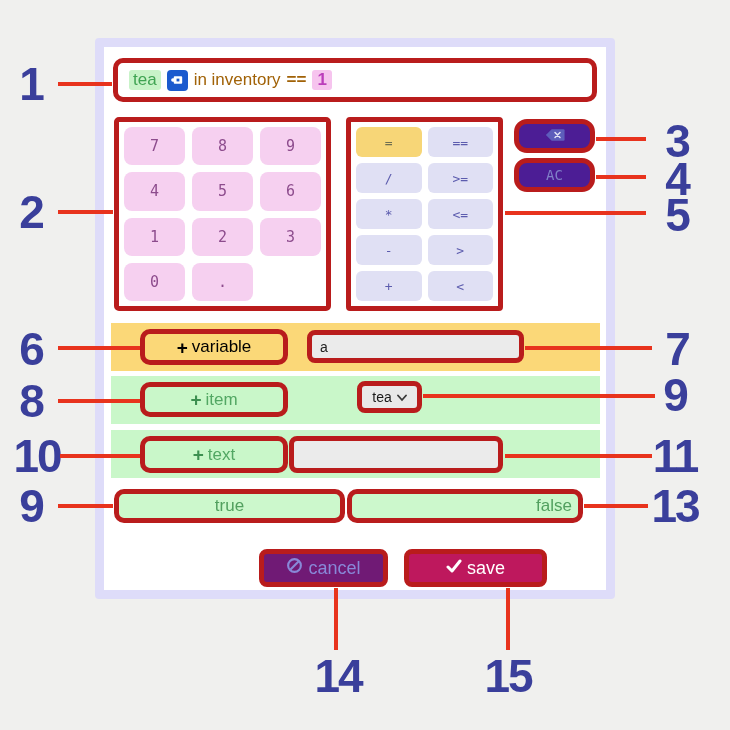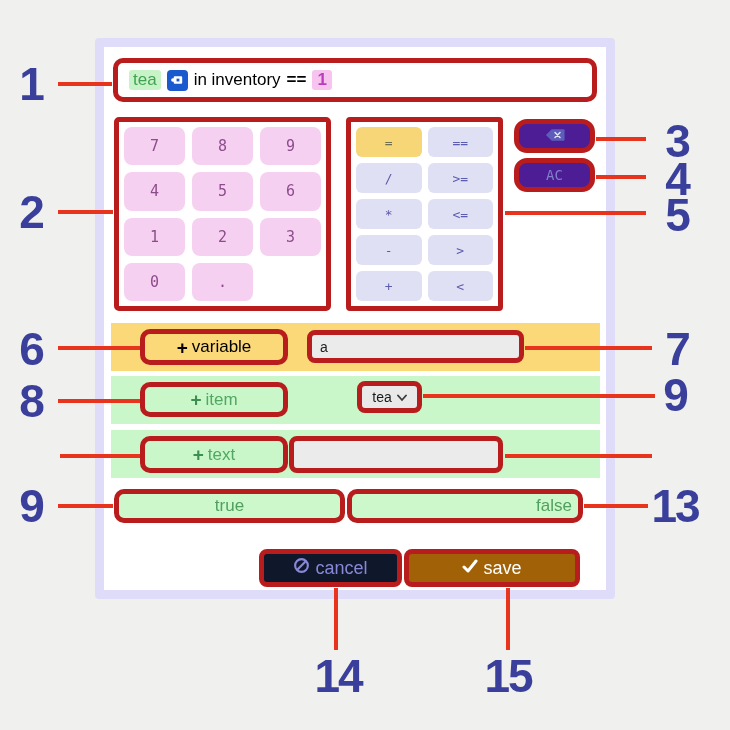--- a/index.html
+++ b/index.html
@@ -7,21 +7,21 @@
   .page{position:relative;width:730px;height:730px;background:#f0f0ee;overflow:hidden;}
 
   .dialog{position:absolute;left:95px;top:38px;width:520px;height:561px;
           background:#ffffff;border:9px solid #dedcf9;border-radius:4px;box-sizing:border-box;}
 
   .callout{border:5px solid #b91c1c;box-sizing:border-box;}
 
   
   .expr-bar{position:absolute;left:113px;top:58px;width:484px;height:44px;border-radius:10px;
             background:#fff;display:flex;align-items:center;gap:6px;padding-left:11px;}
-  .expr-bar .token{font-size:17px;color:#000000;}
+  .expr-bar .token{font-size:17px;color:#a16207;}
   .chip-item{background:#c8f3c8;color:#3fa352;padding:0 4px;border-radius:3px;font-size:17px;}
   .chip-num{background:#f6c4ee;color:#bb3dbb;padding:0 5px;border-radius:3px;font-size:17px;font-weight:bold;}
   .op-token{font-weight:600;}
   .item-icon-box{width:21px;height:21px;background:#1b5ace;border-radius:4px;display:flex;
                  align-items:center;justify-content:center;}
 
   
   .keypad{position:absolute;left:114px;top:117px;width:217px;height:194px;border-radius:5px;
           display:grid;grid-template-columns:repeat(3,1fr);gap:7px;padding:5px;background:#fff;}
   .key{background:#f6d0f0;border:none;border-radius:8px;color:#8d4c8d;
@@ -54,22 +54,22 @@
 
   .select-box{position:absolute;left:357px;top:381px;width:65px;height:32px;border-radius:8px;
               background:#e9e9e9;display:flex;align-items:center;justify-content:center;gap:5px;
               font-size:14px;color:#1a1a1a;cursor:pointer;}
 
   .bool-btn{position:absolute;top:489px;height:34px;border-radius:10px;background:#ccf8cc;
             display:flex;align-items:center;justify-content:center;font-size:17px;color:#52a05f;cursor:pointer;}
 
   .footer-btn{position:absolute;top:549px;height:38px;border-radius:8px;display:flex;
               align-items:center;justify-content:center;gap:5px;font-size:18px;cursor:pointer;}
-  .cancel-btn{left:259px;width:143px;background:#0f172a;color:#8888d8;}
-  .save-btn{left:404px;width:176px;background:#a16207;color:#ffffff;}
+  .cancel-btn{left:259px;width:129px;background:#701a75;color:#8888d8;}
+  .save-btn{left:404px;width:143px;background:#be185d;color:#ffffff;}
 
   
   .num{position:absolute;transform:translate(-50%,-50%);font-weight:bold;font-size:46px;
        color:#3a3f9b;font-family:"Liberation Sans",sans-serif;letter-spacing:-2px;}
   .hline{position:absolute;height:4px;background:#e8331d;}
   .vline{position:absolute;width:4px;background:#e8331d;}
 </style>
 </head>
 <body>
 
@@ -186,20 +186,22 @@
 
   <div class="num" style="left:31px;top:84px;">1</div>
   <div class="num" style="left:31px;top:212px;">2</div>
   <div class="num" style="left:677px;top:141px;">3</div>
   <div class="num" style="left:677px;top:179px;">4</div>
   <div class="num" style="left:677px;top:215px;">5</div>
   <div class="num" style="left:31px;top:349px;">6</div>
   <div class="num" style="left:677px;top:349px;">7</div>
   <div class="num" style="left:31px;top:401px;">8</div>
   <div class="num" style="left:675px;top:395px;">9</div>
+  <div class="num" style="left:37px;top:456px;">10</div>
+  <div class="num" style="left:675px;top:456px;">11</div>
   <div class="num" style="left:31px;top:506px;">9</div>
   <div class="num" style="left:675px;top:506px;">13</div>
   <div class="num" style="left:338px;top:676px;">14</div>
   <div class="num" style="left:508px;top:676px;">15</div>
 
   <div class="hline" style="left:58px;top:82px;width:54px;"></div>
   <div class="hline" style="left:58px;top:210px;width:55px;"></div>
   <div class="hline" style="left:596px;top:137px;width:50px;"></div>
   <div class="hline" style="left:596px;top:175px;width:50px;"></div>
   <div class="hline" style="left:505px;top:211px;width:141px;"></div>

